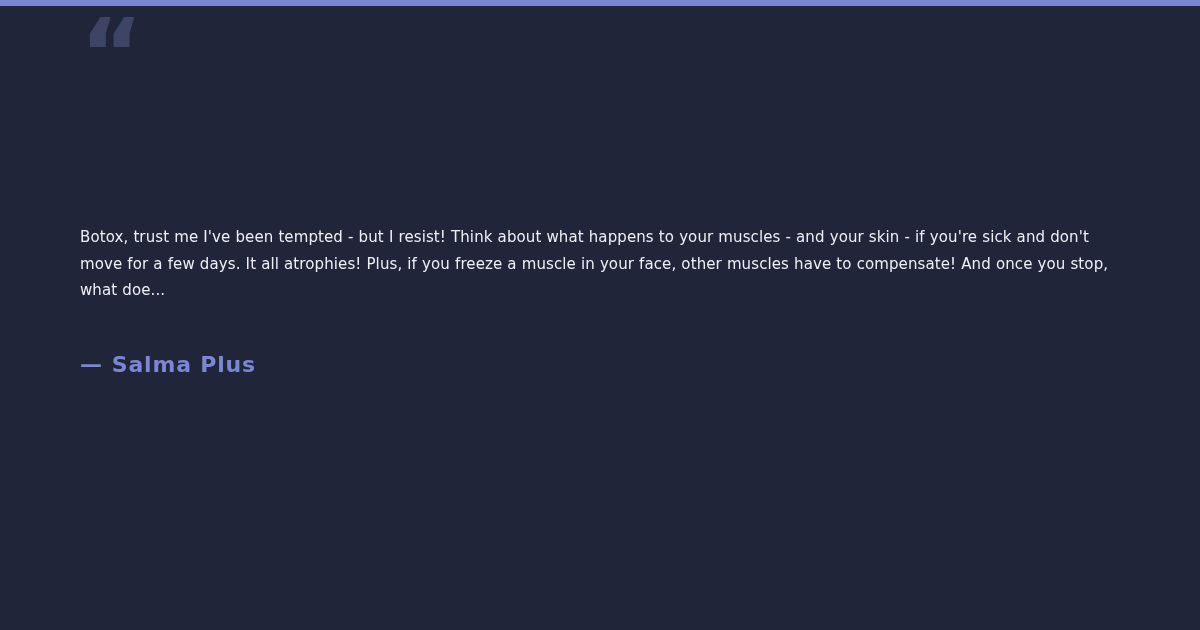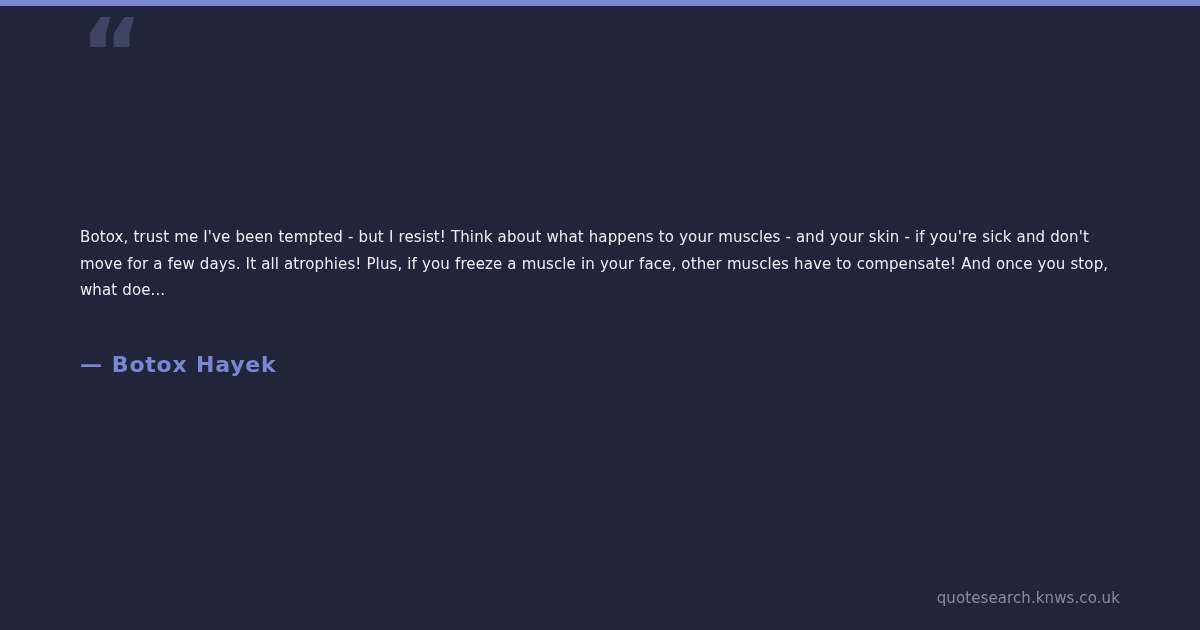--- a/index.html
+++ b/index.html
@@ -81,18 +81,17 @@
 
 <div class="card">
 
   <div class="top-accent-bar"></div>
 
   <div class="quote-mark">“</div>
 
   <div class="quote-body">Botox, trust me I've been tempted - but I resist! Think about what happens to your muscles - and your skin - if you're sick and don't move for a few days. It all atrophies! Plus, if you freeze a muscle in your face, other muscles have to compensate! And once you stop, what doe...</div>
 
   <div class="author-line">
-    <span class="author-dash">—</span><span>Botox Hayek</span>
+    <span class="author-dash">—</span><span>Salma Plus</span>
   </div>
 
-  <div class="site-footer">quotesearch.knws.co.uk</div>
 
 </div>
 
 </body></html>

